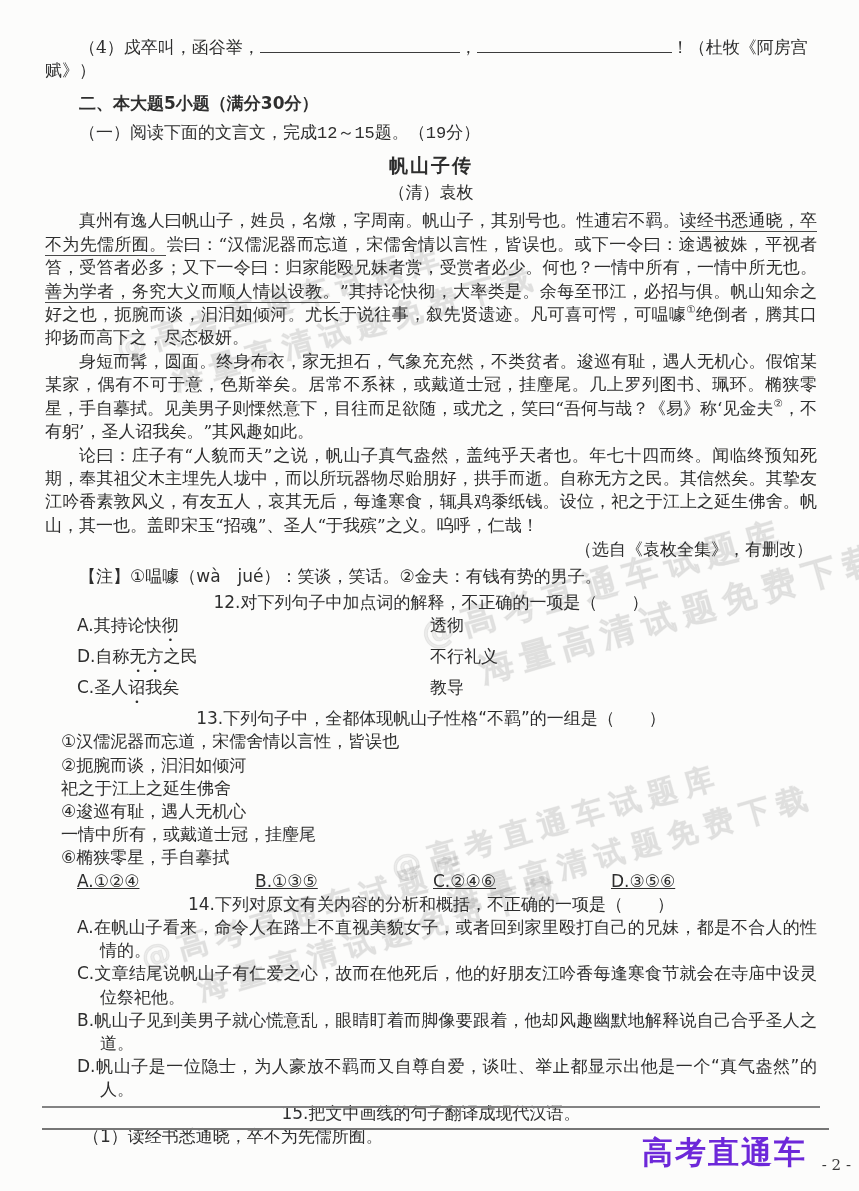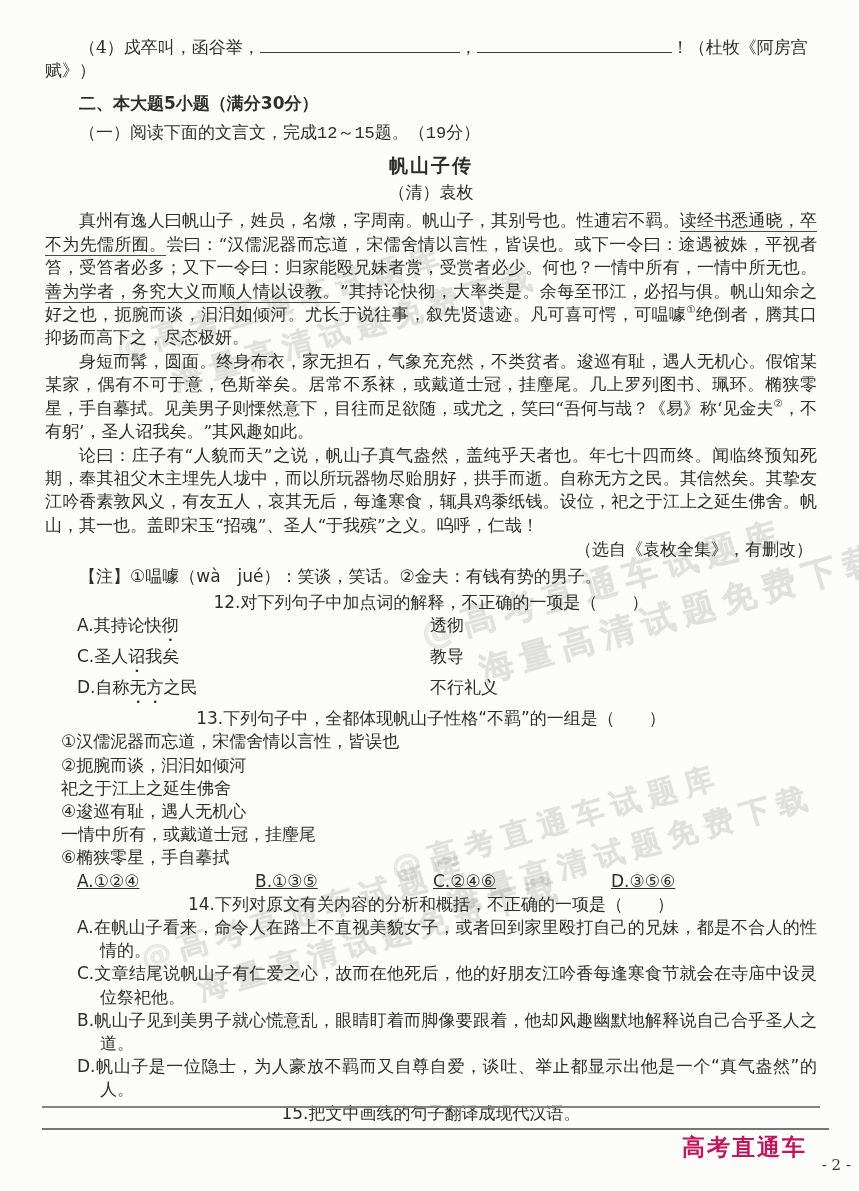--- a/index.html
+++ b/index.html
@@ -30,21 +30,21 @@
           text-emphasis:filled dot;text-emphasis-position:under right;}
   .q13-item{margin-left:16px;}
   .q13-choices{margin-left:32px;display:flex;}
   .q13-choices span{width:178px;text-decoration:underline;}
   .q14-opt{margin-left:32px;padding-left:1.35em;text-indent:-1.35em;text-align:justify;}
   .q15-sub{margin-left:38px;}
   .rule{position:absolute;height:2px;background:#838383;}
   .rule1{left:42px;right:39px;top:1106px;}
   .rule2{left:42px;right:30px;top:1128px;background:#767676;}
   .brand{position:absolute;right:52px;top:1132px;font-family:"DejaVu Sans",sans-serif;
-         font-size:23px;font-weight:600;color:#be185d;letter-spacing:2px;}
+         font-size:31px;font-weight:600;color:#6d28d9;letter-spacing:2px;}
   .pagenum{position:absolute;right:8px;top:1156px;font-size:15px;color:#3a3a3a;}
   .wm{position:absolute;transform:rotate(-16deg);font-family:"DejaVu Sans",sans-serif;
       font-weight:bold;white-space:nowrap;pointer-events:none;
       color:rgba(125,125,125,0.13);-webkit-text-stroke:1px rgba(120,120,120,0.10);
       font-size:30px;letter-spacing:8px;}
   .wm span{display:block;}
   .wm span + span{margin-left:46px;margin-top:4px;}
   .wm1{left:115px;top:270px;}
   .wm2{left:420px;top:548px;font-size:34px;}
   .wm3{left:390px;top:790px;}
@@ -96,26 +96,26 @@
 
     <div class="questions">
 
       <p class="q-stem"><span>12.</span><span>对下列句子中加点词的解释，不正确的一项是（　　）</span></p>
       <div id="q12-options">
           <div class="q12-row">
             <span class="q12-phrase"><span>A.</span><span>其持论快</span><span class="em-dot">彻</span></span>
             <span class="q12-gloss">透彻</span>
           </div>
           <div class="q12-row">
+            <span class="q12-phrase"><span>D.</span><span>自称</span><span class="em-dot">无方</span><span>之民</span></span>
+            <span class="q12-gloss">不行礼义</span>
+          </div>
+          <div class="q12-row">
             <span class="q12-phrase"><span>C.</span><span>圣人</span><span class="em-dot">诏</span><span>我矣</span></span>
             <span class="q12-gloss">教导</span>
-          </div>
-          <div class="q12-row">
-            <span class="q12-phrase"><span>D.</span><span>自称</span><span class="em-dot">无方</span><span>之民</span></span>
-            <span class="q12-gloss">不行礼义</span>
           </div>
         </div>
 
       <p class="q-stem"><span>13.</span><span>下列句子中，全都体现帆山子性格“不羁”的一组是（　　）</span></p>
       <div id="q13-items">
           <p class="q13-item">①汉儒泥器而忘道，宋儒舍情以言性，皆误也</p>
           <p class="q13-item">②扼腕而谈，汩汩如倾河</p>
           <p class="q13-item">祀之于江上之延生佛舍</p>
           <p class="q13-item">④逡巡有耻，遇人无机心</p>
           <p class="q13-item">一情中所有，或戴道士冠，挂麈尾</p>
@@ -130,20 +130,21 @@
 
       <p class="q-stem"><span>14.</span><span>下列对原文有关内容的分析和概括，不正确的一项是（　　）</span></p>
       <div id="q14-options">
           <p class="q14-opt">A.在帆山子看来，命令人在路上不直视美貌女子，或者回到家里殴打自己的兄妹，都是不合人的性情的。</p>
           <p class="q14-opt">C.文章结尾说帆山子有仁爱之心，故而在他死后，他的好朋友江吟香每逢寒食节就会在寺庙中设灵位祭祀他。</p>
           <p class="q14-opt">B.帆山子见到美男子就心慌意乱，眼睛盯着而脚像要跟着，他却风趣幽默地解释说自己合乎圣人之道。</p>
           <p class="q14-opt">D.帆山子是一位隐士，为人豪放不羁而又自尊自爱，谈吐、举止都显示出他是一个“真气盎然”的人。</p>
         </div>
 
       <p class="q-stem"><span>15.</span><span>把文中画线的句子翻译成现代汉语。</span></p>
+      <p class="q15-sub">（1）读经书悉通晓，卒不为先儒所囿。</p>
 
     </div>
   </div>
 
   <div class="rule rule1"></div>
   <div class="rule rule2"></div>
   <div class="brand">高考直通车</div>
   <div class="pagenum">- 2 -</div>
 
 </div>

